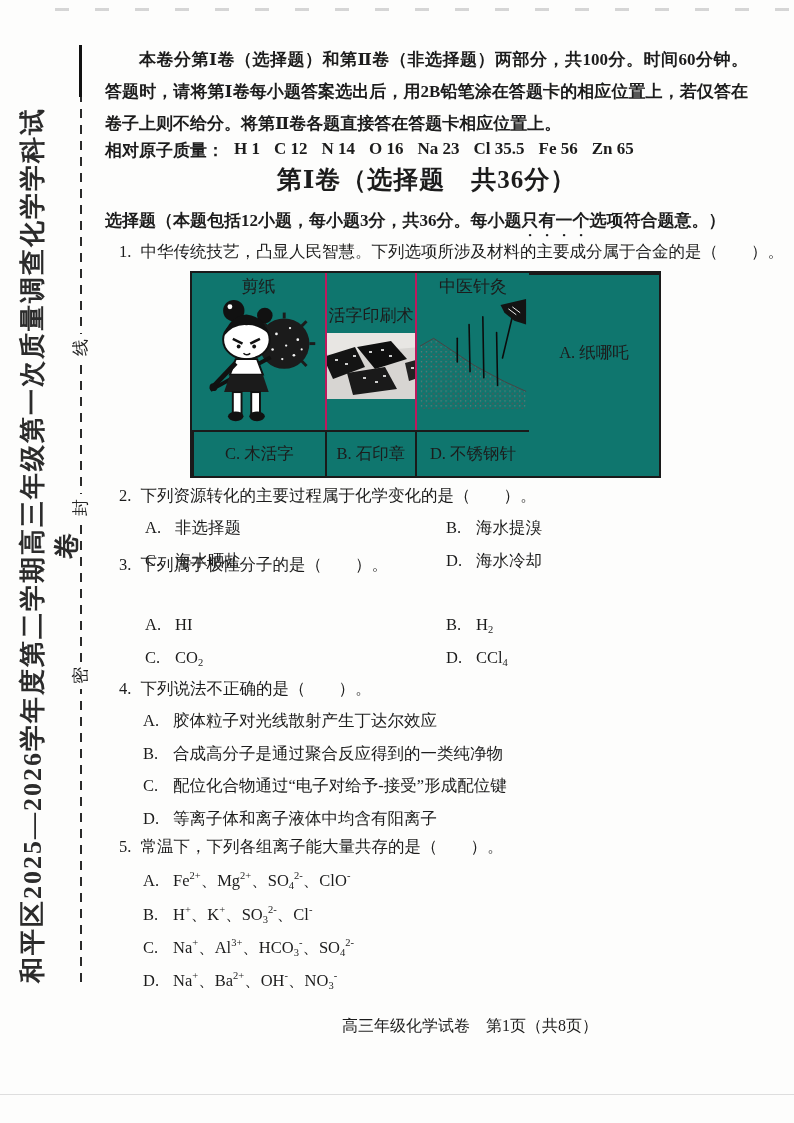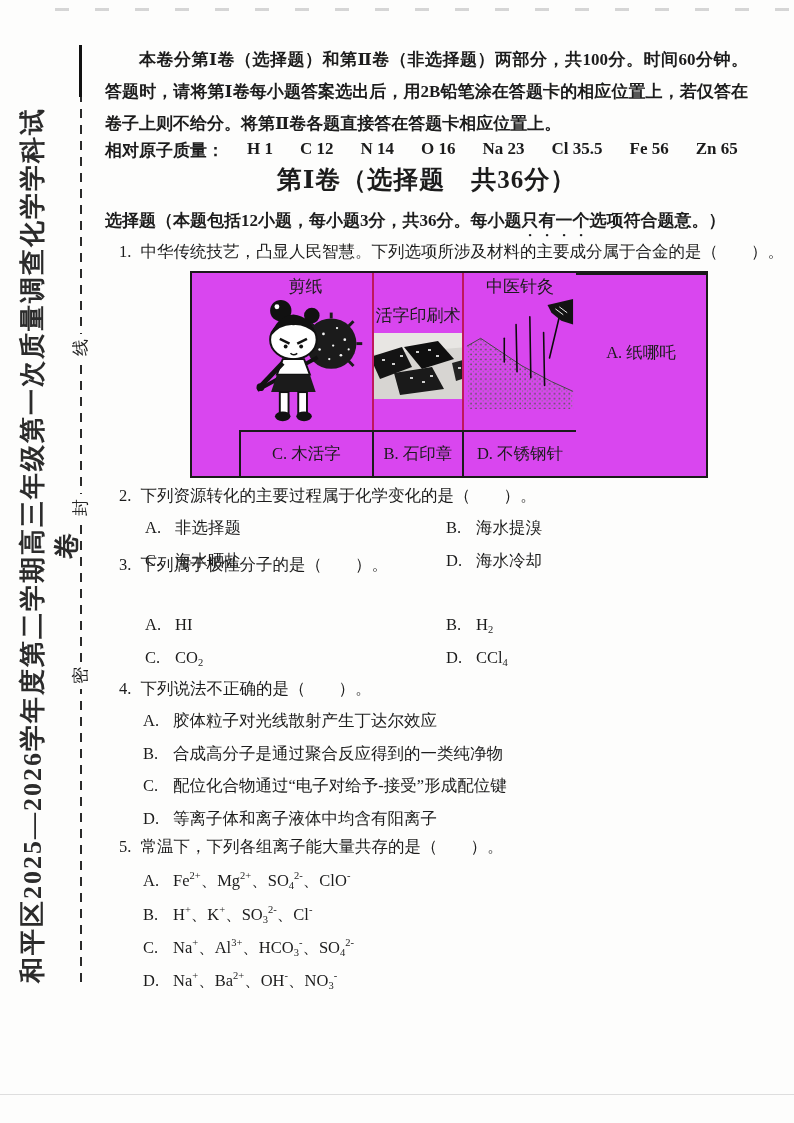--- a/index.html
+++ b/index.html
@@ -16,37 +16,37 @@
   .seal-char{position:absolute;left:67px;width:27px;height:27px;line-height:27px;text-align:center;
     background:#fdfdfc;font-size:17px;transform:rotate(-90deg);color:#222;}
   .margin-title{position:absolute;left:-417px;top:528px;width:900px;height:34px;line-height:34px;
     transform:rotate(-90deg);text-align:center;font-size:26px;letter-spacing:2px;font-weight:600;color:#2b2b2b;}
   
   .content{position:absolute;left:105px;top:0;width:643px;}
   .intro{position:absolute;top:44px;left:0;width:643px;font-size:17px;line-height:32px;font-weight:bold;}
   .intro .jl{text-align:justify;text-align-last:justify;}
   .intro .indent{text-indent:2em;}
   .atomic{position:absolute;top:139px;left:0;width:643px;font-size:17px;font-weight:bold;
-    display:flex;gap:27px;white-space:nowrap;}
+    display:flex;gap:14px;white-space:nowrap;}
   .atomic .lbl{margin-right:-4px;}
   .heading{position:absolute;top:163px;left:0;width:643px;text-align:center;
     font-size:25px;font-weight:bold;letter-spacing:1px;}
   .instruction{position:absolute;top:209px;left:0;white-space:nowrap;font-size:17px;font-weight:bold;}
   .emph{-webkit-text-emphasis:filled dot;-webkit-text-emphasis-position:under right;
         text-emphasis:filled dot;text-emphasis-position:under right;}
   .q{position:absolute;left:14px;white-space:nowrap;font-size:16.5px;}
   .qnum{margin-right:9px;}
   .opt{position:absolute;white-space:nowrap;font-size:16.5px;line-height:24px;}
   .opt-label{display:inline-block;min-width:30px;}
   sup{font-size:10.5px;vertical-align:7px;}
   sub{font-size:10.5px;vertical-align:-3px;}
   
   .q1-table{position:absolute;top:271px;left:85px;display:grid;
     grid-template-columns:133px 90px 114px 130px;grid-template-rows:157px 46px;
-    border:2.5px solid #1a1a1a;background:#d946ef;padding-left:47px;}
+    border:2.5px solid #1a1a1a;background:#0f766e;}
   .tcell{border-left:2px solid #be185d;display:flex;flex-direction:column;align-items:center;overflow:hidden;}
   .tcell.first{border-left:none;}
   .tcell .hdr{font-size:17px;line-height:24px;}
   .tcell.mid{justify-content:center;gap:5px;}
   .tcell.topal{justify-content:flex-start;padding-top:2px;}
   .bcell{border-left:2px solid #1a1a1a;border-top:2px solid #1a1a1a;
     display:flex;align-items:center;justify-content:center;font-size:16.5px;white-space:nowrap;}
   .bcell.first{border-left:none;}
   .footer{position:absolute;top:1016px;left:146px;width:648px;text-align:center;font-size:16px;}
 </style>
@@ -207,14 +207,15 @@
     <div class="opt" style="top:807px;left:38px;"><span class="opt-label">D.</span><span>等离子体和离子液体中均含有阳离子</span></div>
 
     <div class="q" style="top:836px;"><span class="qnum">5.</span><span>常温下，下列各组离子能大量共存的是（　　）。</span></div>
     <div class="opt" style="top:864px;left:38px;"><span class="opt-label">A.</span><span>Fe<sup>2+</sup>、Mg<sup>2+</sup>、SO<sub>4</sub><sup>2-</sup>、ClO<sup>-</sup></span></div>
     <div class="opt" style="top:898px;left:38px;"><span class="opt-label">B.</span><span>H<sup>+</sup>、K<sup>+</sup>、SO<sub>3</sub><sup>2-</sup>、Cl<sup>-</sup></span></div>
     <div class="opt" style="top:931px;left:38px;"><span class="opt-label">C.</span><span>Na<sup>+</sup>、Al<sup>3+</sup>、HCO<sub>3</sub><sup>-</sup>、SO<sub>4</sub><sup>2-</sup></span></div>
     <div class="opt" style="top:964px;left:38px;"><span class="opt-label">D.</span><span>Na<sup>+</sup>、Ba<sup>2+</sup>、OH<sup>-</sup>、NO<sub>3</sub><sup>-</sup></span></div>
 
   </div>
 
+  <div class="footer">高三年级化学试卷　第1页（共8页）</div>
 
 </div>
 
 </body></html>

